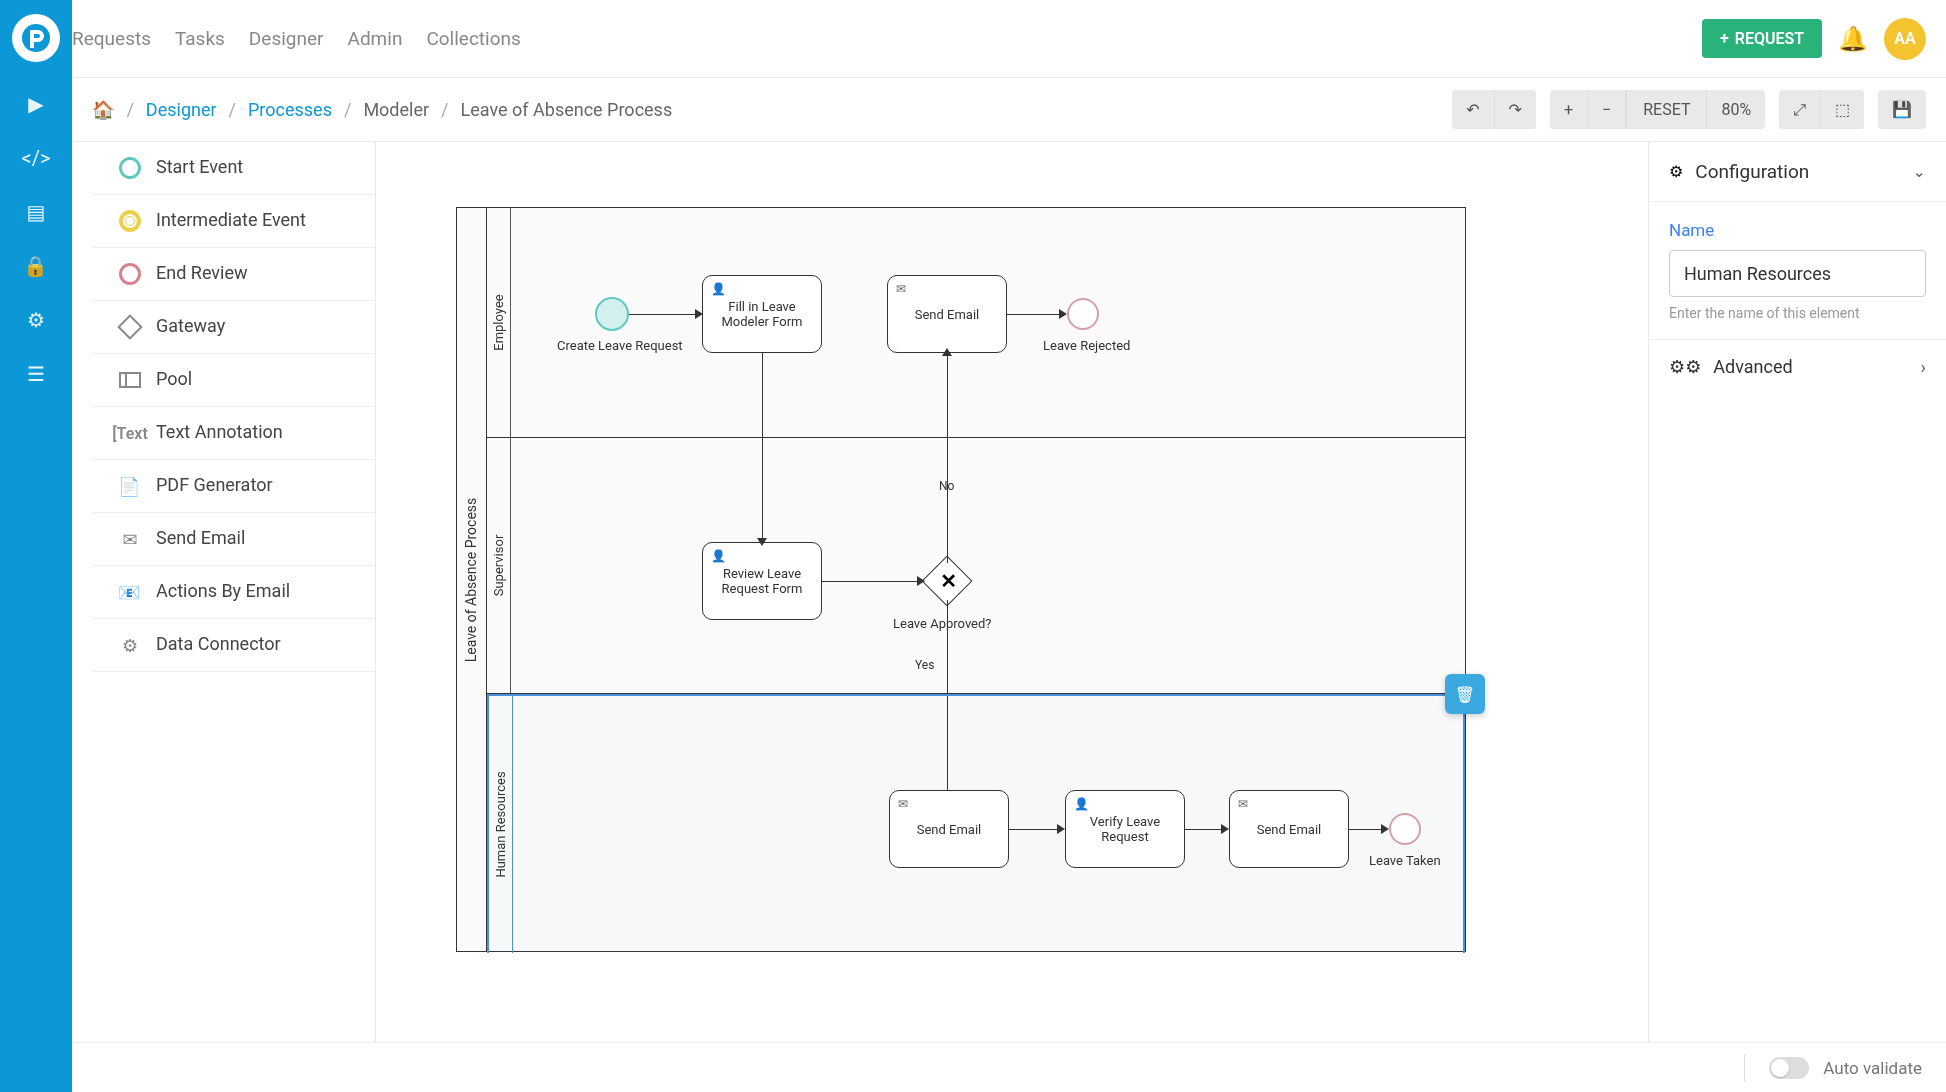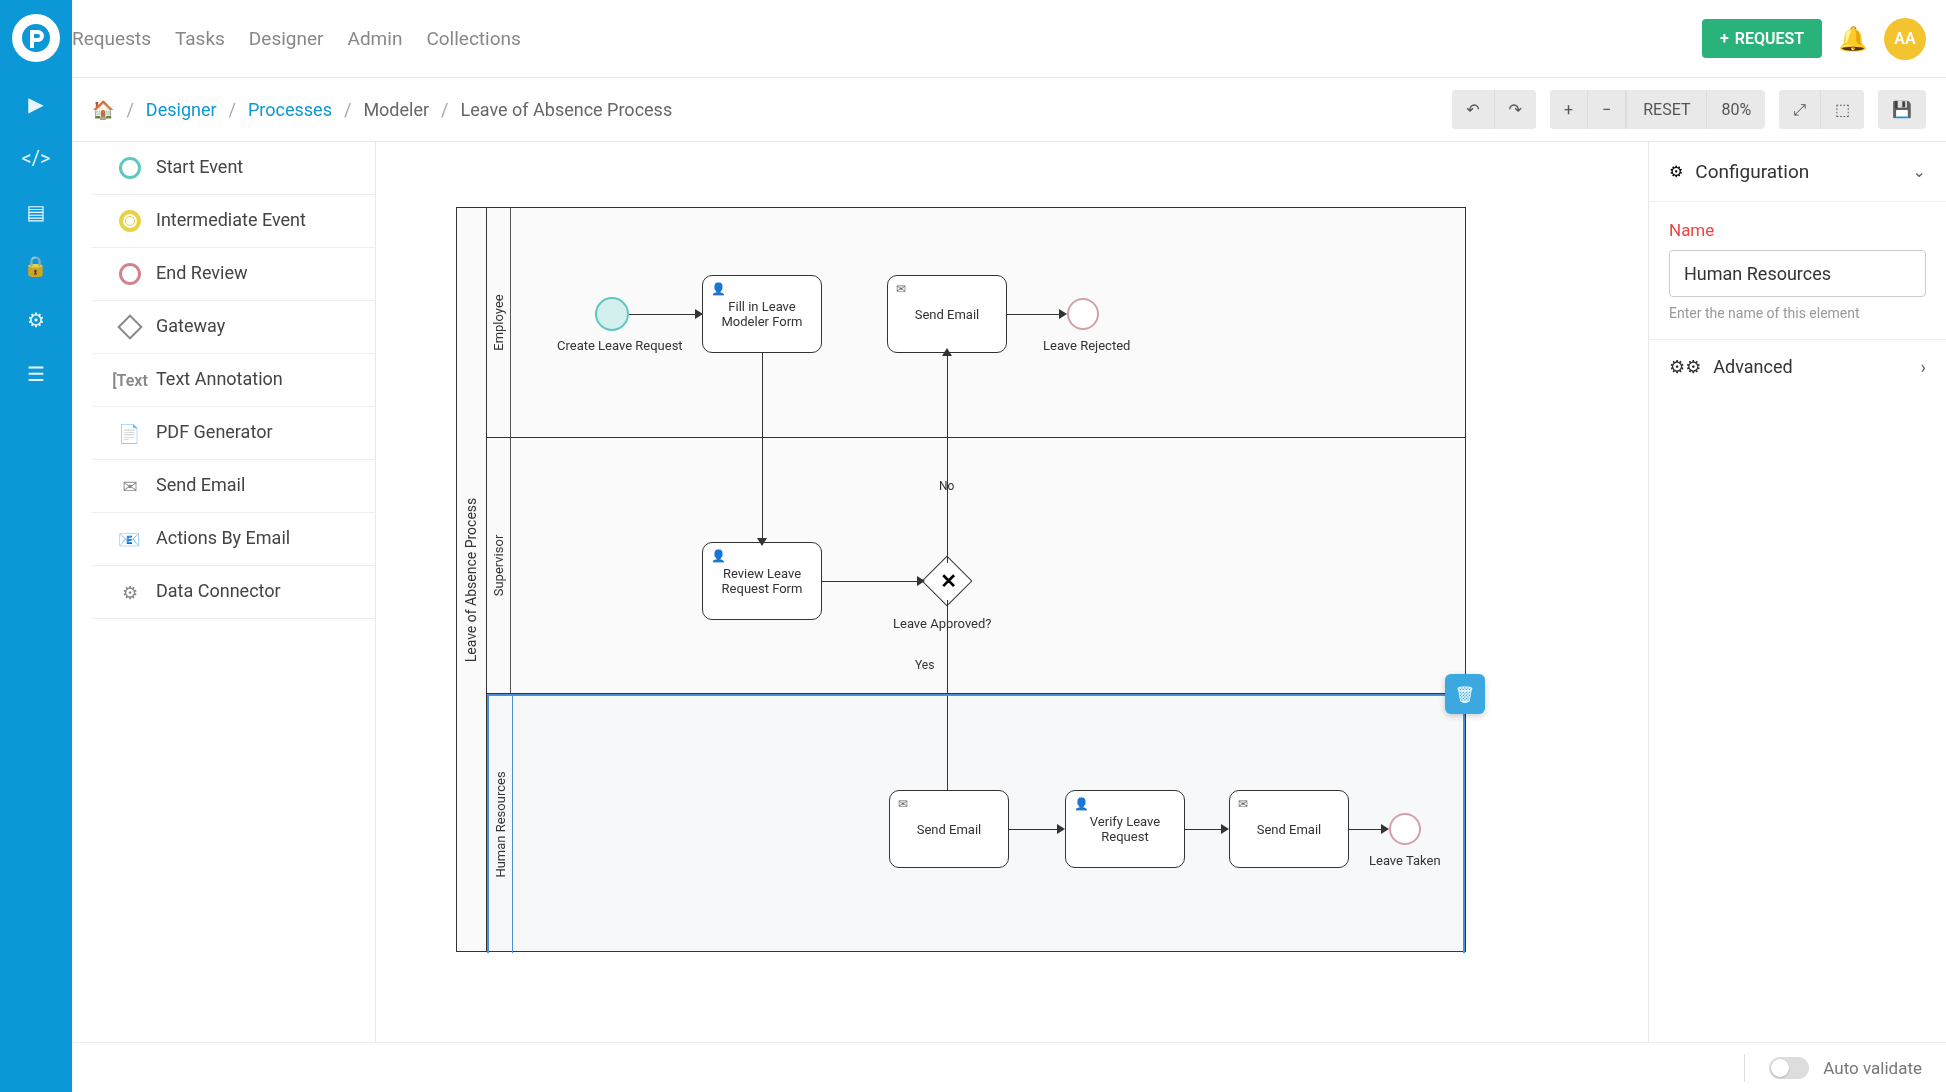--- a/index.html
+++ b/index.html
@@ -81,21 +81,21 @@
 .arrowhead { position: absolute; width: 0; height: 0; }
 .arrowhead.right { border-top: 5px solid transparent; border-bottom: 5px solid transparent; border-left: 8px solid #333; }
 .arrowhead.down { border-left: 5px solid transparent; border-right: 5px solid transparent; border-top: 8px solid #333; }
 .arrowhead.up { border-left: 5px solid transparent; border-right: 5px solid transparent; border-bottom: 8px solid #333; }
 
 
 .right-panel { width: 298px; border-left: 1px solid #e8e8e8; background: #fff; }
 .panel-header { display: flex; align-items: center; gap: 12px; padding: 18px 20px; border-bottom: 1px solid #eee; cursor: pointer; }
 .panel-header .chev { margin-left: auto; color: #666; }
 .panel-body { padding: 18px 20px; }
-.field-label { font-size: 17px; color: #ef4444; margin-bottom: 10px; }
+.field-label { font-size: 17px; color: #3b82f6; margin-bottom: 10px; }
 .field-input { width: 100%; border: 1px solid #ccc; border-radius: 4px; padding: 12px 14px; font-size: 18px; color: #333; }
 .field-hint { font-size: 14px; color: #999; margin-top: 8px; }
 .adv-row { display: flex; align-items: center; gap: 12px; padding: 16px 20px; border-top: 1px solid #eee; cursor: pointer; font-size: 18px; color: #333; }
 .adv-row .chev { margin-left: auto; color: #666; }
 
 
 .footer { position: absolute; bottom: 0; left: 72px; right: 0; height: 50px; border-top: 1px solid #eee; display: flex; align-items: center; justify-content: flex-end; padding: 0 24px; gap: 14px; background: #fff; }
 .toggle { width: 40px; height: 22px; background: #ddd; border-radius: 11px; position: relative; cursor: pointer; }
 .toggle::after { content: ''; position: absolute; width: 18px; height: 18px; background: #fff; border-radius: 50%; top: 2px; left: 2px; box-shadow: 0 1px 2px rgba(0,0,0,0.2); }
 .footer-label { font-size: 17px; color: #777; }
@@ -191,20 +191,26 @@
         </span>
         <span>End Review</span>
       </div>
     <div class="palette-item">
         <span class="pal-icon">
           <span class="diamond-gw"></span>
         </span>
         <span>Gateway</span>
       </div>
     <div class="palette-item">
+        <span class="pal-icon">
+          <span class="rect-pool"></span>
+        </span>
+        <span>Pool</span>
+      </div>
+    <div class="palette-item">
         <span class="pal-icon pal-text">[Text</span>
         <span>Text Annotation</span>
       </div>
     <div class="palette-item">
         <span class="pal-icon pal-svg">📄</span>
         <span>PDF Generator</span>
       </div>
     <div class="palette-item">
         <span class="pal-icon pal-svg">✉</span>
         <span>Send Email</span>

